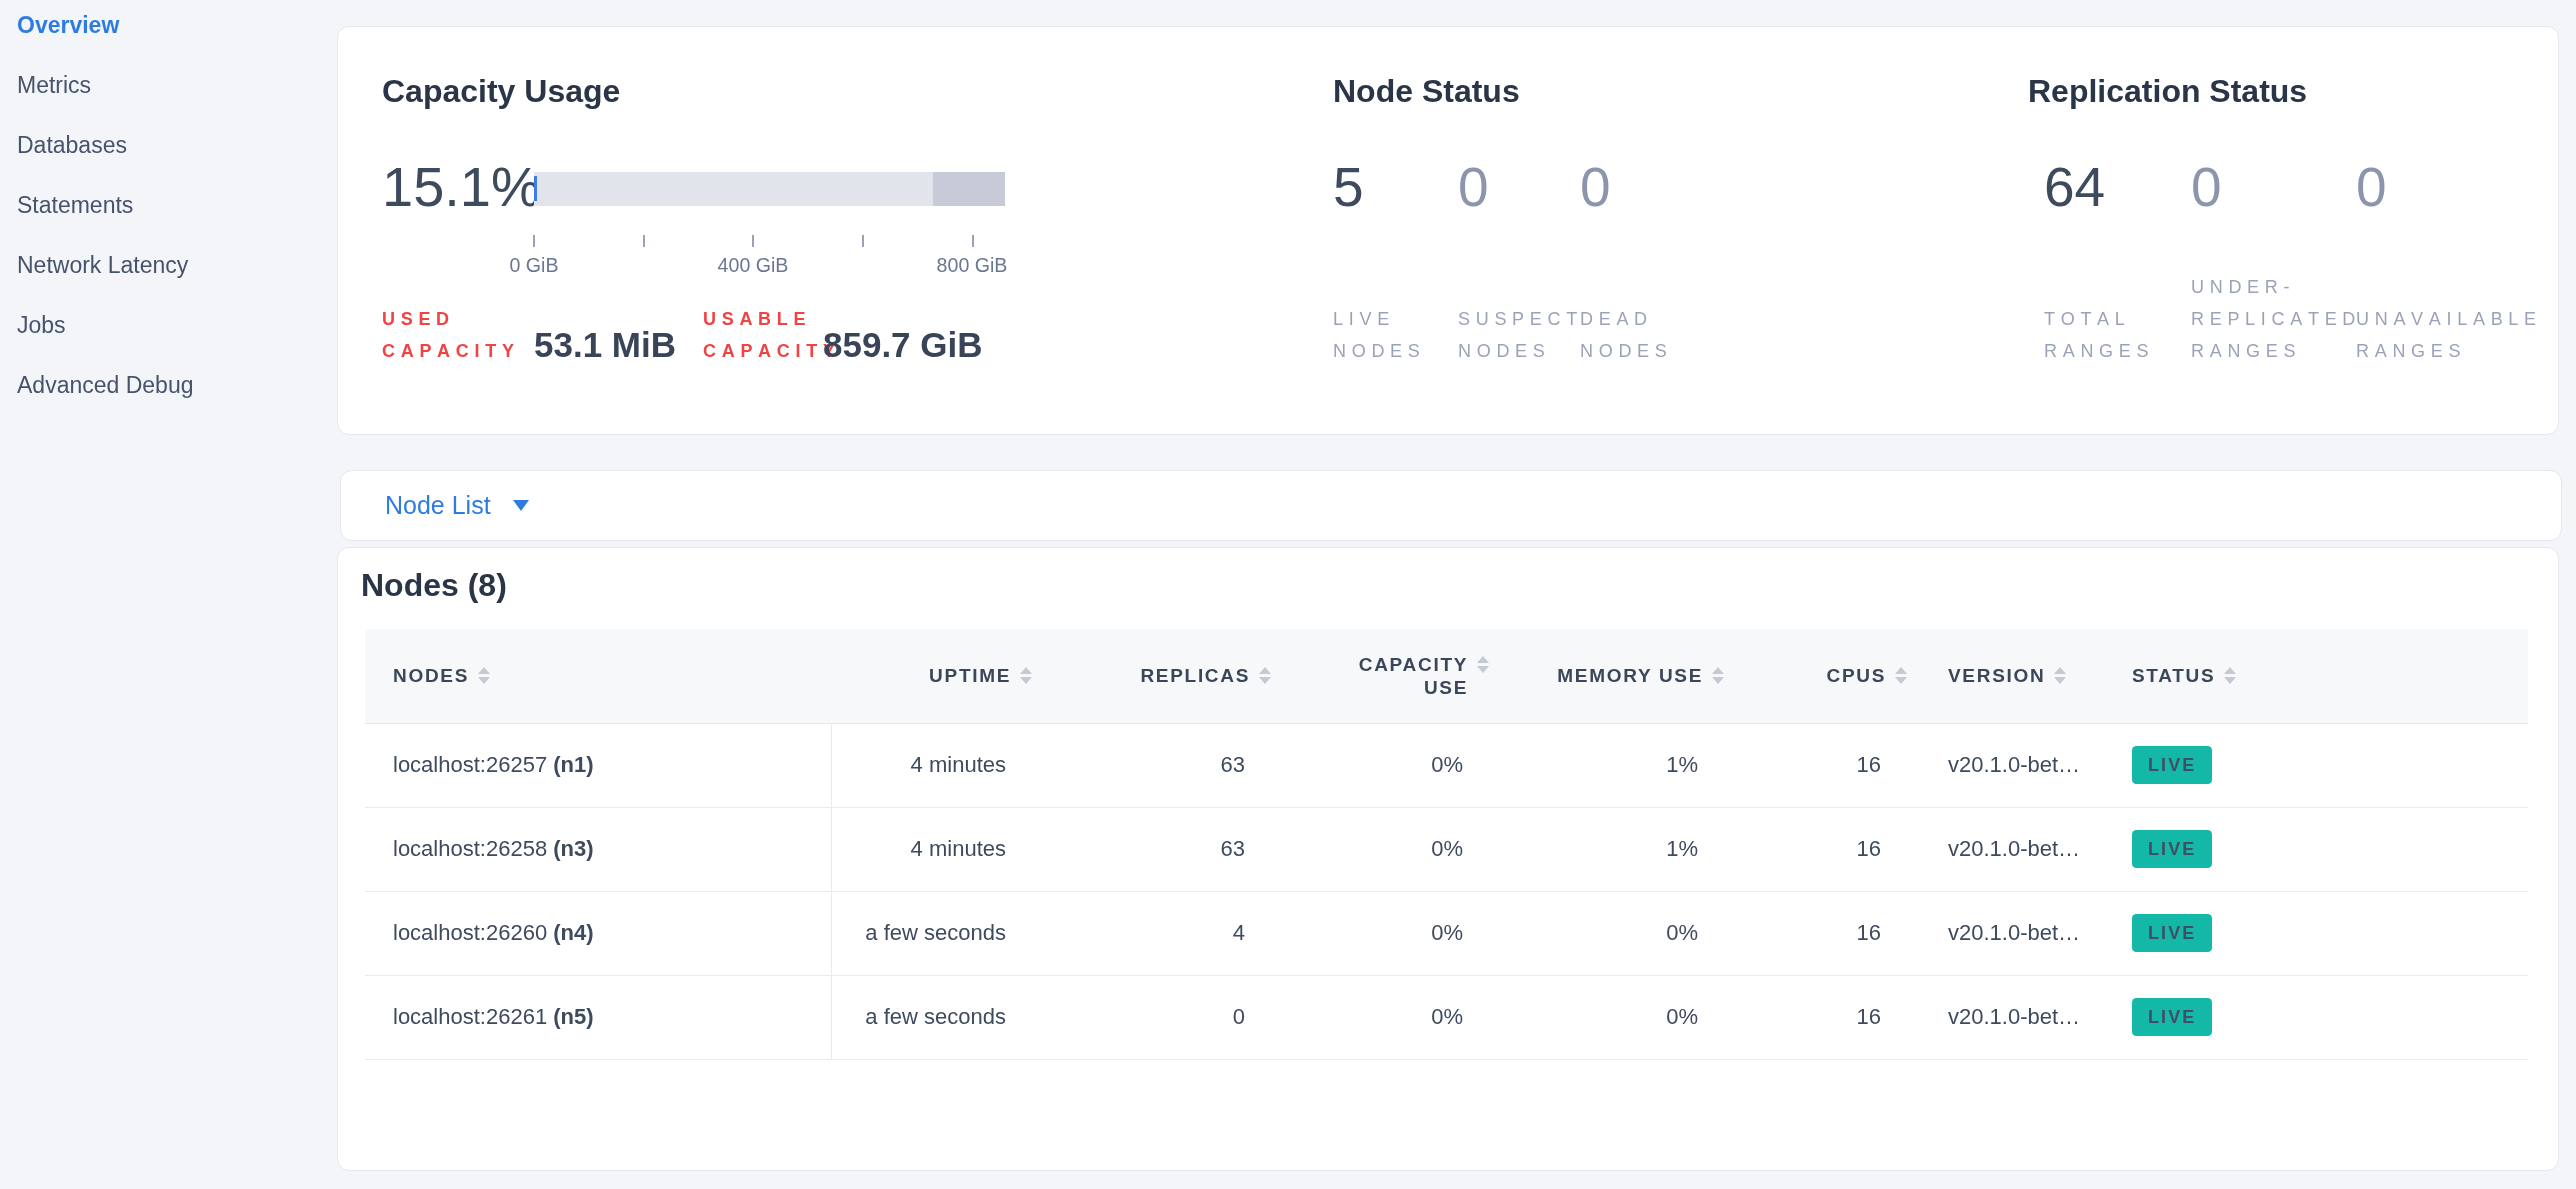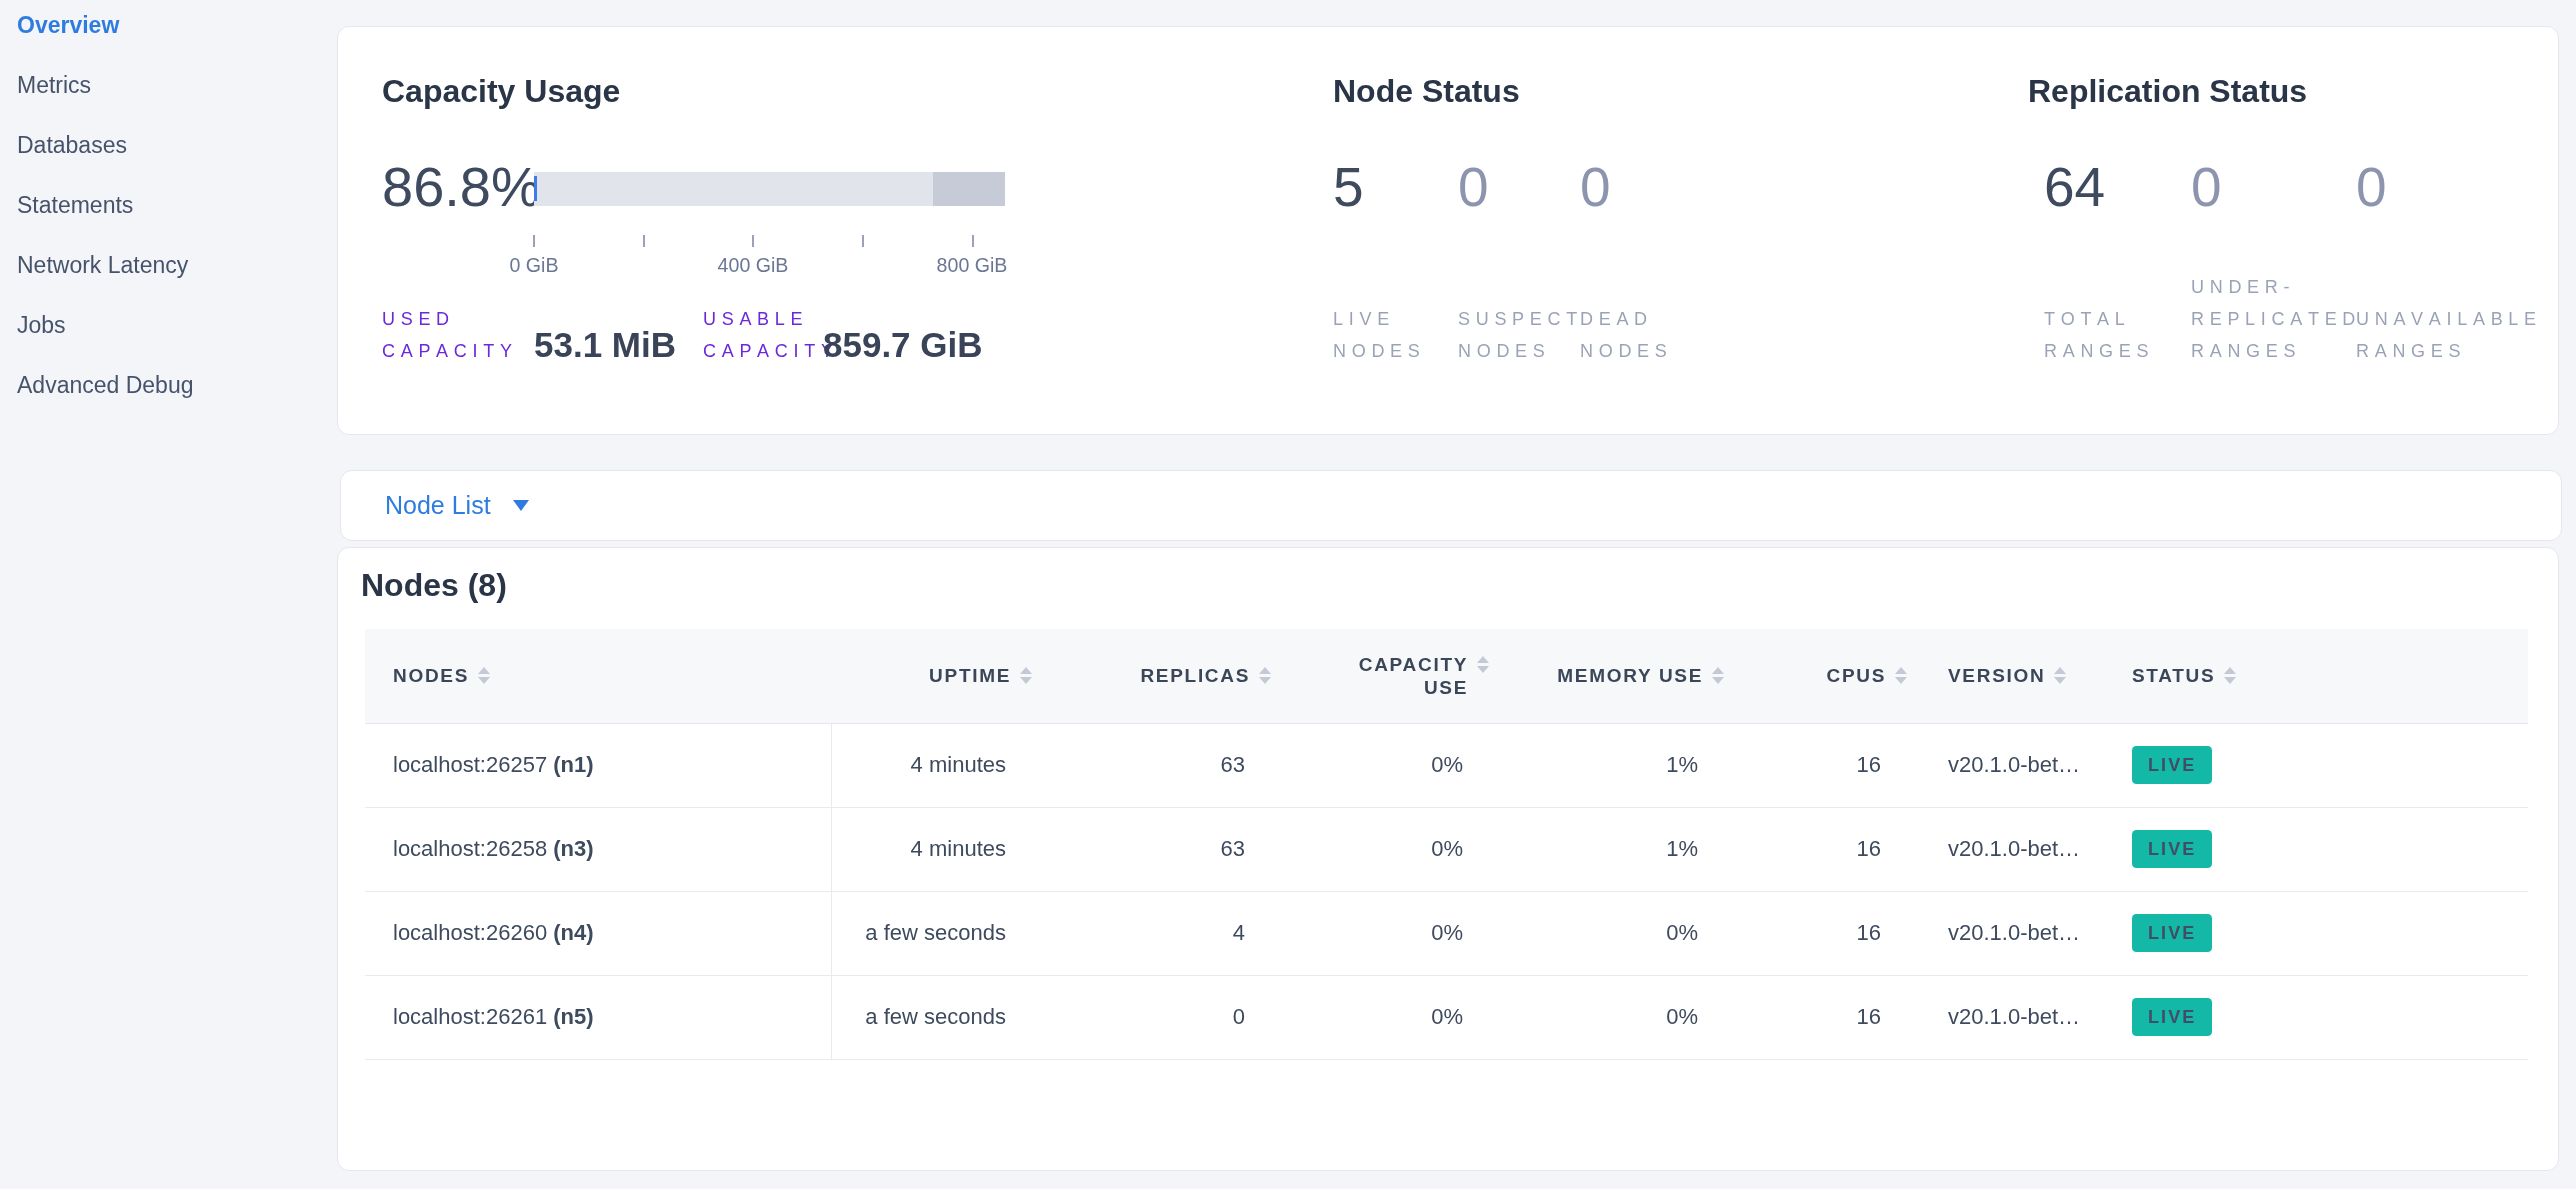--- a/index.html
+++ b/index.html
@@ -42,21 +42,21 @@
     color:#9aa3b5; white-space:nowrap;
   }
   
   .cap-percent { position:absolute; left:0; top:130px; font-size:56px; line-height:60px; color:#3e4a5e; }
   .cap-bar { position:absolute; left:152px; top:145px; width:471px; height:34px; background:#e2e4eb; }
   .cap-bar-dark { position:absolute; top:0; height:34px; background:#c6cbd7; }
   .cap-used-marker { position:absolute; width:2.6px; background:#3e7ce8; }
   .cap-axis { position:absolute; left:152px; top:208px; width:471px; height:51px; }
   .cap-tick { position:absolute; top:0; width:1.7px; height:12px; background:#9aa3b6; }
   .cap-tick-label { position:absolute; top:19px; transform:translateX(-50%); font-size:19.6px; color:#6a7693; white-space:nowrap; }
-  .cap-stat-label { position:absolute; bottom:0; font-size:18px; line-height:32px; letter-spacing:2.1px; color:#6d28d9; white-space:nowrap; }
+  .cap-stat-label { position:absolute; bottom:0; font-size:18px; line-height:32px; letter-spacing:2.1px; color:#ef4444; white-space:nowrap;font-weight:bold; }
   .cap-stat-value { position:absolute; bottom:1.7px; font-size:35px; font-weight:700; color:#3a4458; white-space:nowrap; }
   
   .nodelist-inner { display:flex; align-items:center; height:100%; padding-left:44px; }
   .nodelist-label { font-size:25px; color:#2f7ce0; }
   .caret-down {
     width:0; height:0; margin-left:22px;
     border-left:8.5px solid transparent; border-right:8.5px solid transparent;
     border-top:11px solid #2f7ce0;
   }
   
@@ -106,21 +106,21 @@
     <div class="side-item">Statements</div>
     <div class="side-item">Network Latency</div>
     <div class="side-item">Jobs</div>
     <div class="side-item">Advanced Debug</div>
   </nav>
 
 <div class="card" id="summary-card">
 
   <div class="section" id="sec-capacity">
     <div class="sec-title">Capacity Usage</div>
-    <div class="cap-percent">86.8%</div>
+    <div class="cap-percent">15.1%</div>
     <div class="cap-bar">
       <div class="cap-bar-dark" style="left:399px; width:72px;"></div>
       <div class="cap-used-marker" style="left:0; top:4.3px; height:25.6px;"></div>
     </div>
     <div class="cap-axis">
         <div class="cap-tick" style="left: -0.9px;"></div>
         <div class="cap-tick" style="left: 109px;"></div>
         <div class="cap-tick" style="left: 218px;"></div>
         <div class="cap-tick" style="left: 328px;"></div>
         <div class="cap-tick" style="left: 438px;"></div>

